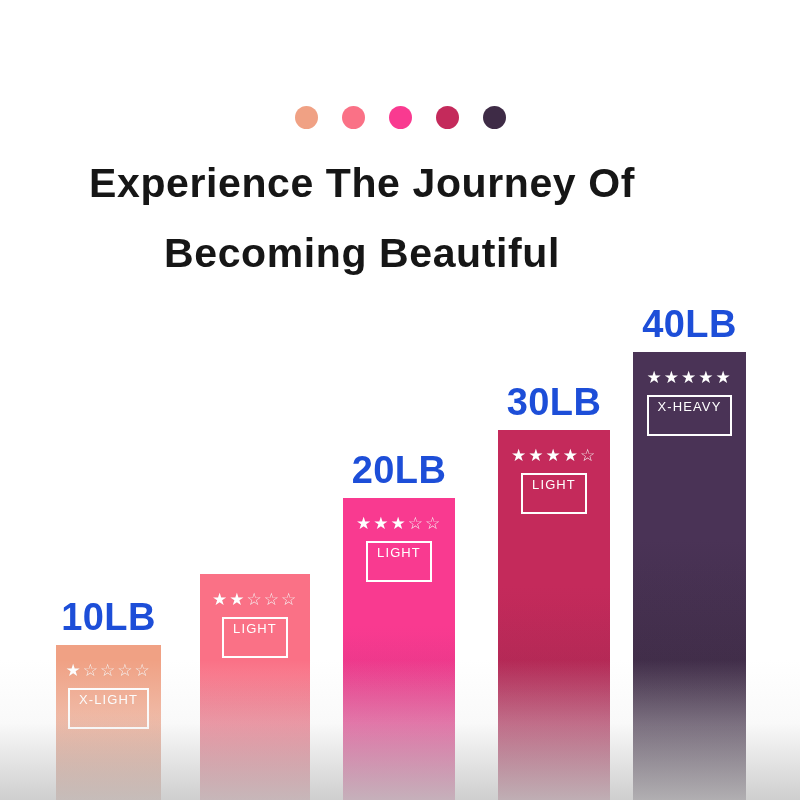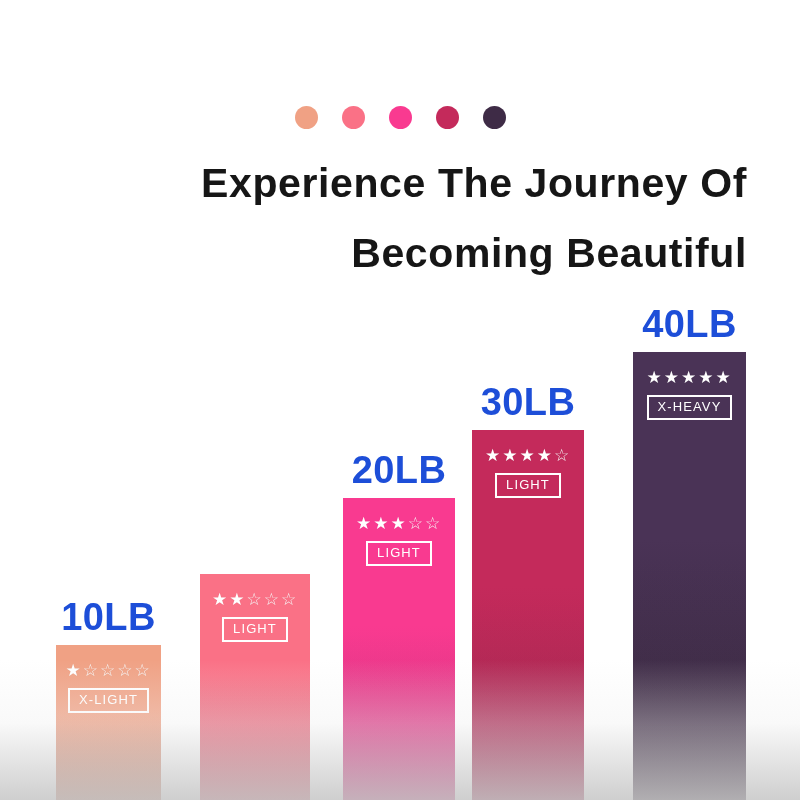--- a/index.html
+++ b/index.html
@@ -50,23 +50,22 @@
     height: 23px;
     border-radius: 50%;
   }
 
   
   .headline {
     position: absolute;
     top: 148px;
     left: 0;
     width: 724px;
-    text-align: right;
+    text-align: center;
     z-index: 4;
-    margin-left: 23px;
   }
   .headline .line {
     display: block;
     font-size: 41px;
     font-weight: bold;
     color: #161616;
     letter-spacing: 0.6px;
     line-height: 70px;
     white-space: nowrap;
   }
@@ -122,21 +121,21 @@
     white-space: nowrap;
     text-shadow: 0 0 1px rgba(0,0,0,0.10);
   }
   .stars .off {
     color: rgba(255,255,255,0.92);
   }
 
   .level-box {
     display: inline-block;
     margin-top: 7px;
-    padding: 3px 9px 4px 9px;
+    padding: 3px 9px 20px 9px;
     border: 2px solid #ffffff;
     color: #ffffff;
     font-size: 13px;
     font-weight: normal;
     letter-spacing: 1.1px;
     line-height: 14px;
     white-space: nowrap;
   }
 
   .weight-label {
@@ -182,21 +181,21 @@
         <div class="bar" style="height: 226px; background: linear-gradient(rgb(250, 113, 134) 0%, rgb(250, 113, 134) 42%, rgb(224, 100, 120) 100%);">
           <div class="bar-inner"><div class="stars"><span class="on">★</span><span class="on">★</span><span class="off">☆</span><span class="off">☆</span><span class="off">☆</span></div><div class="level-box">LIGHT</div></div>
         </div>
       </div>
       <div class="bar-group" style="left: 343px; width: 112px; height: 268px;">
         <div class="weight-label" style="bottom: 308px;">20LB</div>
         <div class="bar" style="height: 302px; background: linear-gradient(rgb(249, 58, 144) 0%, rgb(249, 58, 144) 42%, rgb(216, 51, 132) 100%);">
           <div class="bar-inner"><div class="stars"><span class="on">★</span><span class="on">★</span><span class="on">★</span><span class="off">☆</span><span class="off">☆</span></div><div class="level-box">LIGHT</div></div>
         </div>
       </div>
-      <div class="bar-group" style="left: 472px; width: 112px; height: 436px;">
+      <div class="bar-group" style="left: 498px; width: 112px; height: 436px;">
         <div class="weight-label" style="bottom: 376px;">30LB</div>
         <div class="bar" style="height: 370px; background: linear-gradient(rgb(196, 42, 91) 0%, rgb(196, 42, 91) 42%, rgb(166, 35, 80) 100%);">
           <div class="bar-inner"><div class="stars"><span class="on">★</span><span class="on">★</span><span class="on">★</span><span class="on">★</span><span class="off">☆</span></div><div class="level-box">LIGHT</div></div>
         </div>
       </div>
       <div class="bar-group" style="left: 633px; width: 113px; height: 448px;">
         <div class="weight-label" style="bottom: 454px;">40LB</div>
         <div class="bar" style="height: 448px; background: linear-gradient(rgb(74, 51, 86) 0%, rgb(74, 51, 86) 42%, rgb(51, 36, 60) 100%);">
           <div class="bar-inner"><div class="stars"><span class="on">★</span><span class="on">★</span><span class="on">★</span><span class="on">★</span><span class="on">★</span></div><div class="level-box">X-HEAVY</div></div>
         </div>

